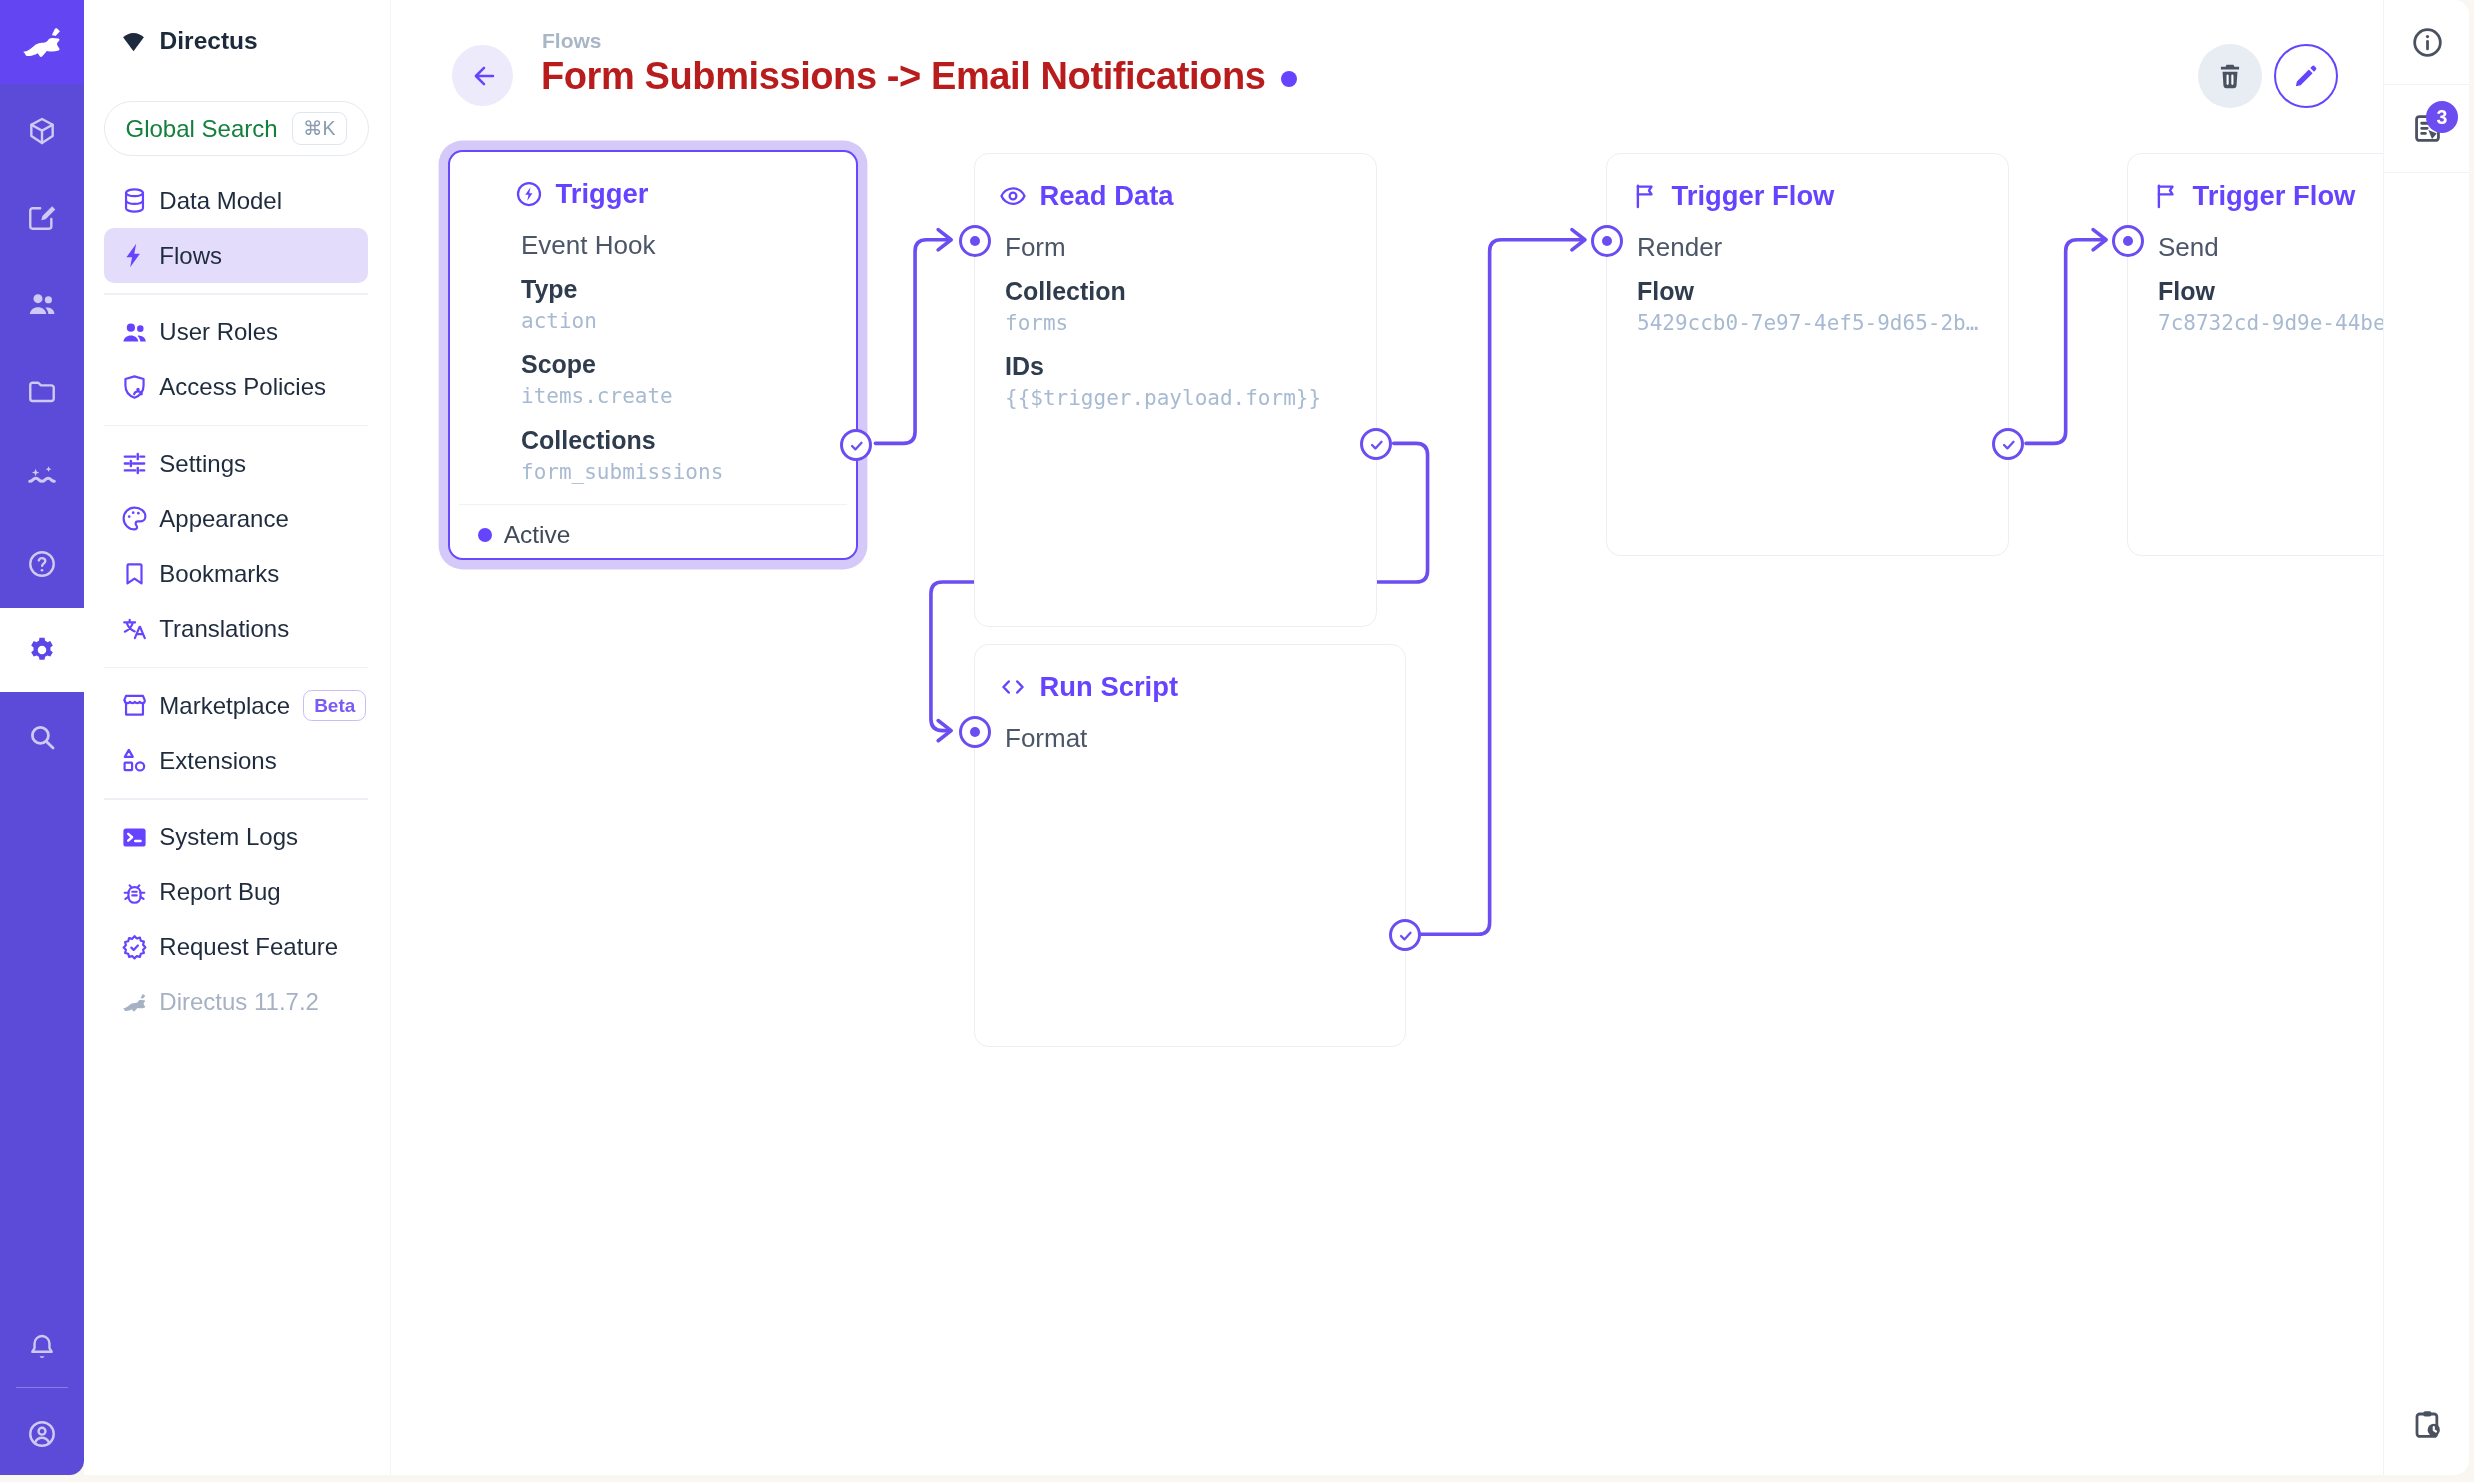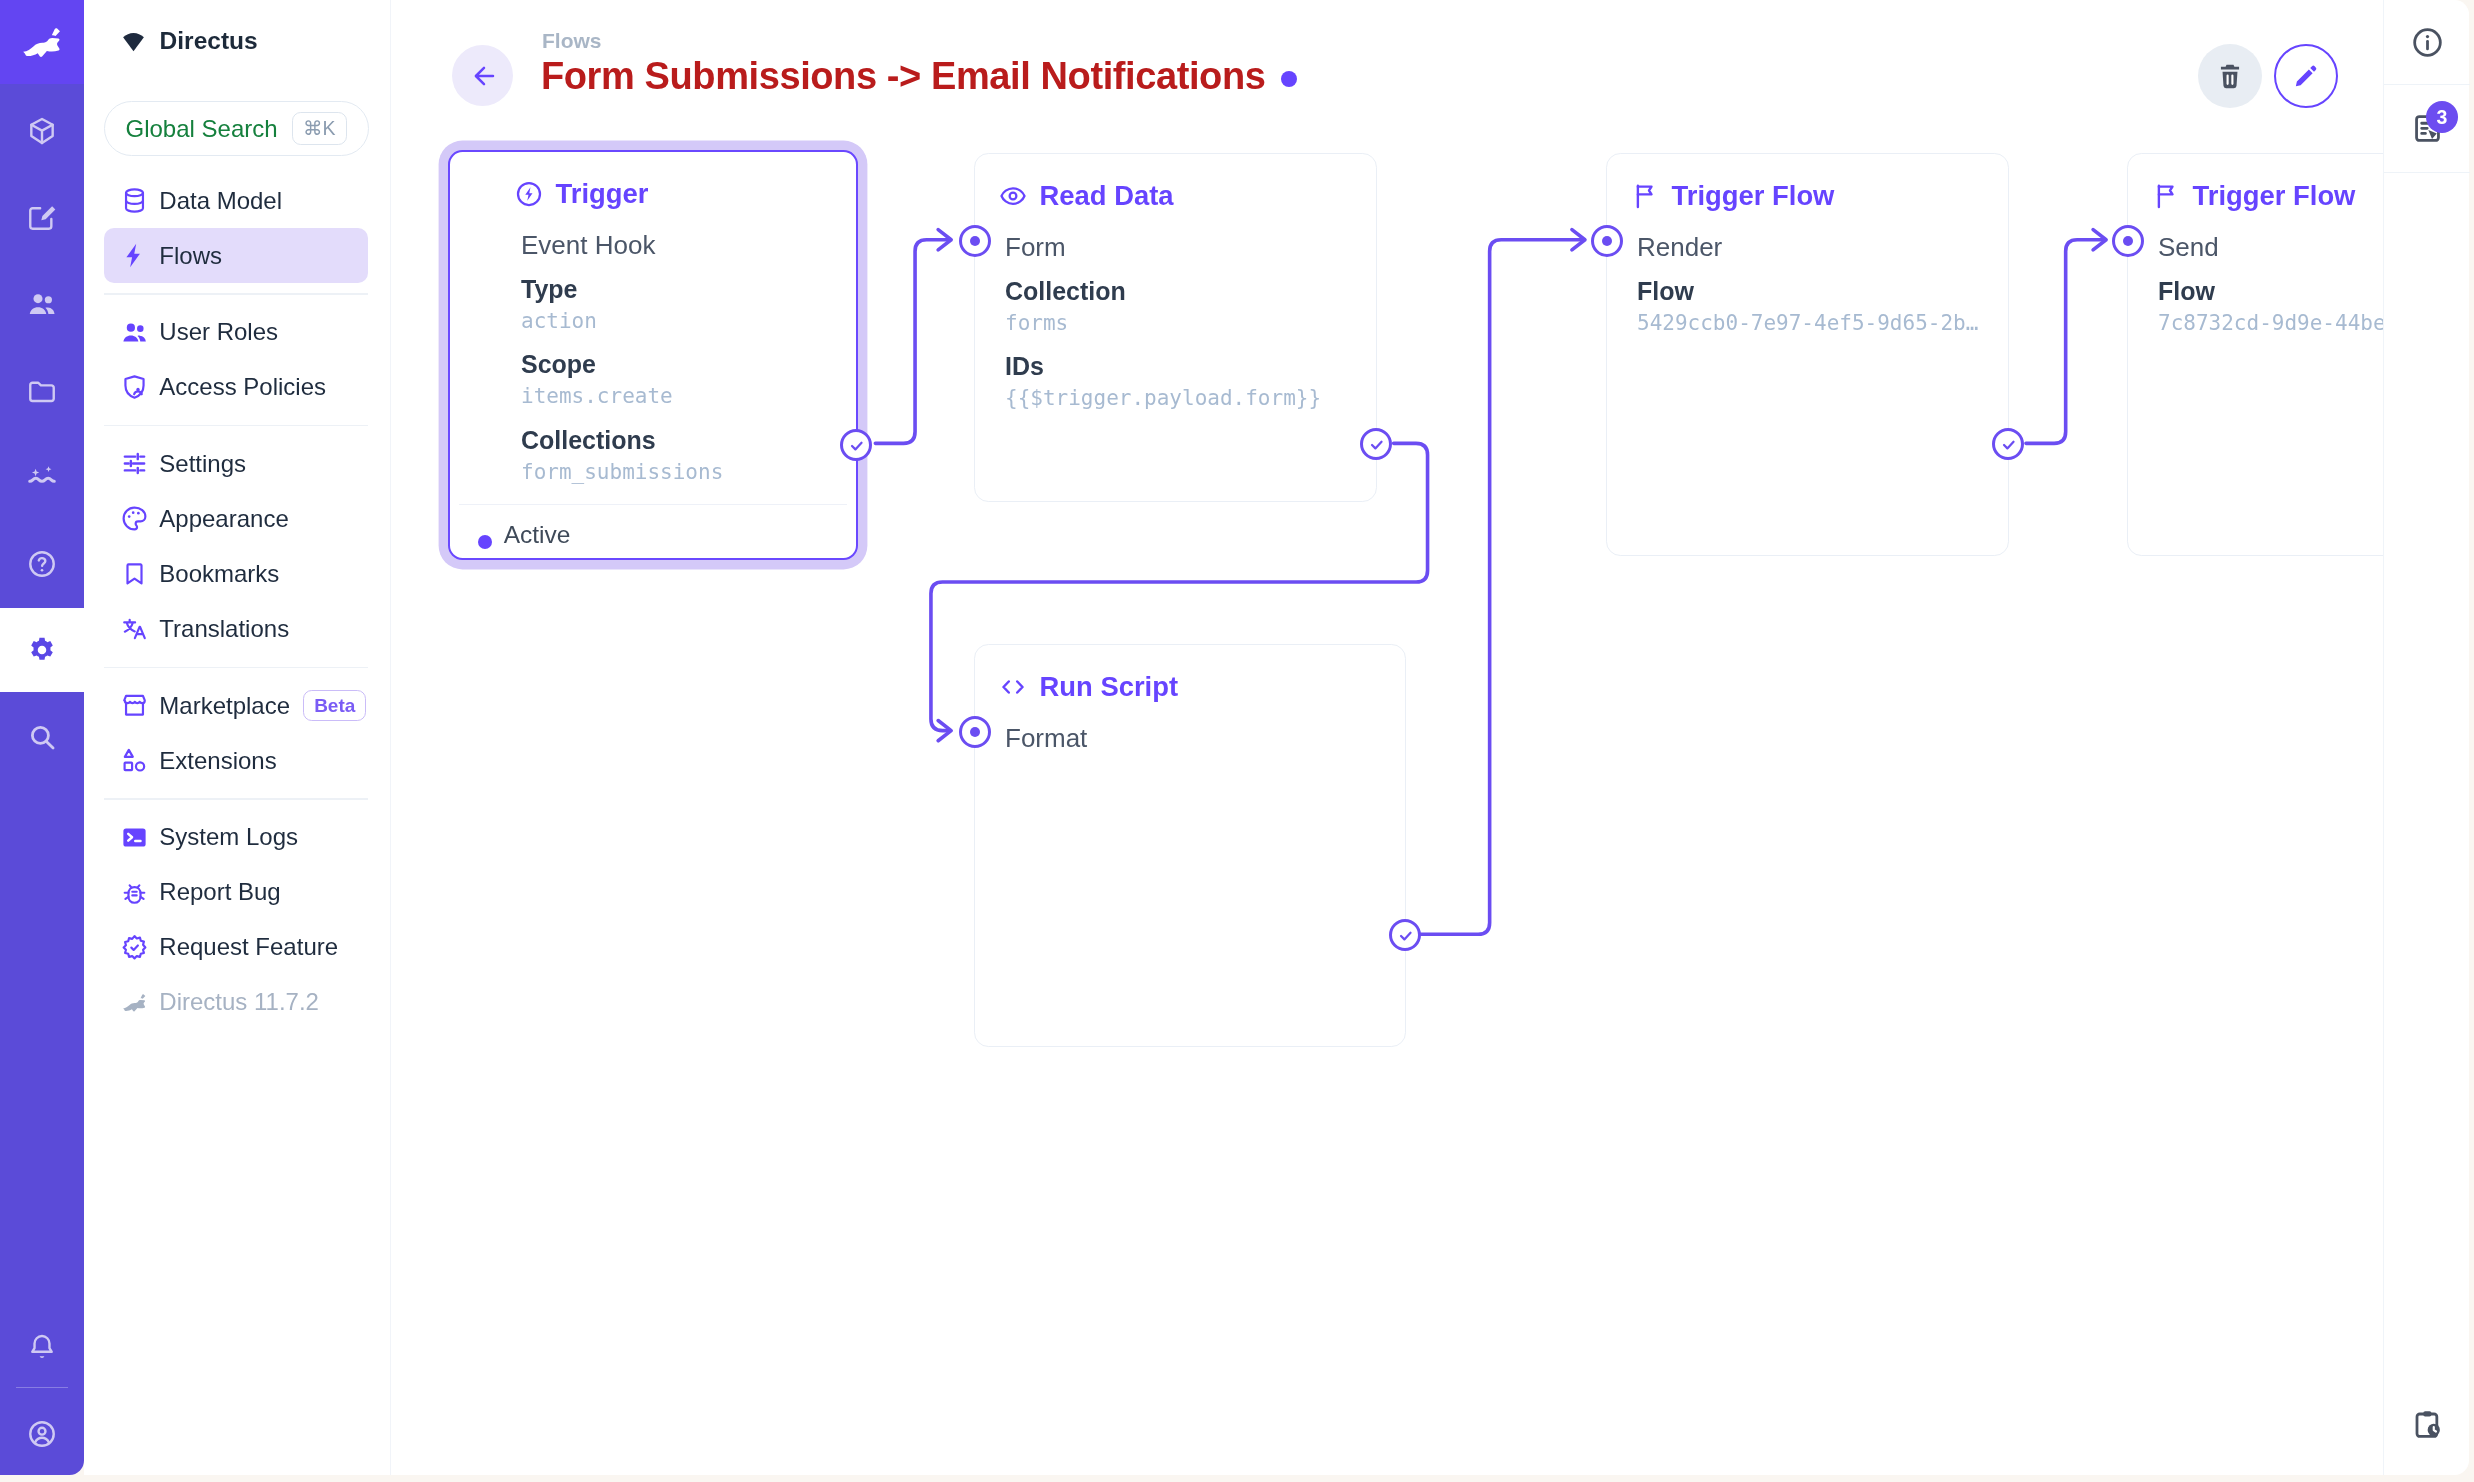--- a/index.html
+++ b/index.html
@@ -64,21 +64,21 @@
   #connectors{position:absolute;left:0;top:0;z-index:1;pointer-events:none;}
   .panel{position:absolute;background:#fff;border:1.4px solid var(--panel-border);border-radius:14.4px;box-sizing:border-box;z-index:2;cursor:pointer;}
   .panel.selected{border:2.9px solid #6a48ff;box-shadow:0 0 0 9.4px var(--halo);}
   .p-title{display:flex;align-items:center;padding:23px 17.3px 0 23px;height:38px;}
   .p-title .ic{width:30px;height:30px;color:var(--accent);flex:none;}
   .p-title .p-title-label{margin-left:11.6px;font-size:27.4px;font-weight:700;color:var(--accent);white-space:nowrap;}
   .p-op{margin:16px 17.3px 0 30px;font-size:26px;color:var(--body-col);line-height:32px;white-space:nowrap;}
   .p-key{margin:11.6px 17.3px 0 30px;font-size:25px;font-weight:600;color:var(--key-col);line-height:32px;white-space:nowrap;}
   .p-val{margin:0 14.4px 0 30px;font-size:21px;font-family:"DejaVu Sans Mono",monospace;color:var(--mono-col);line-height:32px;white-space:nowrap;overflow:hidden;}
   .p-footer{position:absolute;left:8.7px;right:8.7px;top:352px;border-top:1.4px solid #eef1f8;}
-  .p-status{display:flex;align-items:flex-end;margin:16px 0 0 19px;}
+  .p-status{display:flex;align-items:center;margin:16px 0 0 19px;}
   .p-status-dot{width:14.4px;height:14.4px;border-radius:50%;background:var(--accent);flex:none;}
   .p-status-label{margin-left:11.6px;font-size:24.5px;color:#3f4a59;}
   .att{position:absolute;width:32px;height:32px;border-radius:50%;background:#fff;box-sizing:border-box;z-index:3;cursor:pointer;}
   .att-out{border:3.6px solid var(--line);right:-16px;display:flex;align-items:center;justify-content:center;}
   .att-in{border:3.6px solid var(--line);left:-16px;top:71px;display:flex;align-items:center;justify-content:center;}
   .att-in .dot{width:10px;height:10px;border-radius:50%;background:var(--line);}
 
   
   #util-bar{position:absolute;left:2383px;top:0;width:86px;height:1475px;background:#fff;border-left:1.4px solid #f0f4f9;border-radius:0 14.4px 14.4px 0;box-sizing:border-box;z-index:6;}
   .util-cell{position:absolute;left:0;width:86px;height:84px;display:flex;align-items:center;justify-content:center;color:var(--icon-dark);cursor:pointer;}
@@ -413,21 +413,21 @@
             <span class="p-status-dot"></span>
             <span class="p-status-label">Active</span>
           </div>
         </div>
         <div class="att att-out" style="top:277px;">
           <svg viewBox="0 0 34 34" width="19" height="19" fill="none" stroke="#6b4df2" stroke-width="4" stroke-linecap="round" stroke-linejoin="round">
             <path d="M9 18l6 6 11-12"></path>
           </svg>
         </div>
       </div>
-      <div class="panel" style="left: 583px; top: 153px; width: 403px; height: 349px;">
+      <div class="panel" style="left: 583px; top: 153px; width: 403px; height: 474px;">
         <div class="p-title">
           <span class="ic">
             <svg viewBox="0 0 24 24" fill="none" stroke="currentColor" stroke-width="1.8" stroke-linecap="round" stroke-linejoin="round">
               <path d="M12 5.8c4.4 0 8 3.1 9.2 6.2-1.2 3.1-4.8 6.2-9.2 6.2S4 15.1 2.8 12C4 8.9 7.6 5.8 12 5.8Z"></path>
               <circle cx="12" cy="12" r="2.7"></circle>
             </svg>
           </span>
           <span class="p-title-label">Read Data</span>
         </div>
         <div class="p-op">Form</div>

